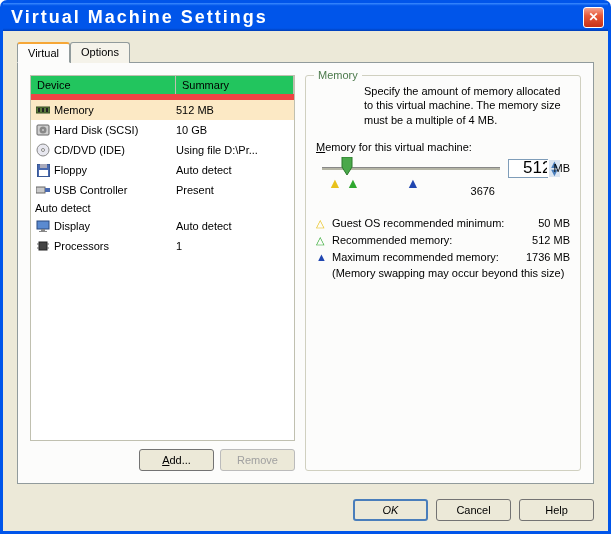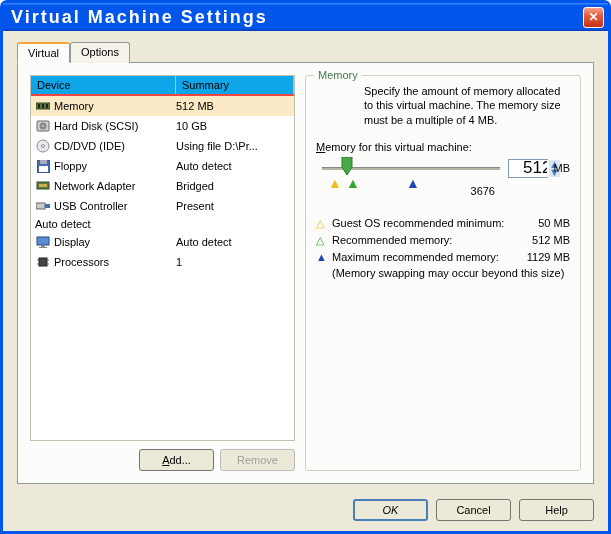--- a/index.html
+++ b/index.html
@@ -8,21 +8,21 @@
 .titlebar { height: 28px; background: linear-gradient(#3a8aff,#0055ea 10%,#0055ea 90%,#003db7); display: flex; align-items: center; padding: 0 4px 0 8px; }
 .titlebar .title { color: #fff; font-weight: bold; letter-spacing: 2px; font-size: 18px; flex: 1; }
 .close-btn { width: 21px; height: 21px; background: linear-gradient(#f5a28f,#e85a3a 40%,#c73017); border: 1px solid #fff; border-radius: 3px; color: #fff; font-weight: bold; font-size: 12px; text-align: center; line-height: 18px; cursor: pointer; }
 .body { padding: 10px 14px; position: relative; height: calc(100% - 28px); }
 .tabs { display: flex; position: relative; top: 1px; z-index: 2; }
 .tab { padding: 3px 10px; border: 1px solid #919b9c; border-bottom: none; background: #f5f3ea; border-radius: 3px 3px 0 0; margin-right: 0; cursor: pointer; }
 .tab.active { background: #fcfcfb; border-bottom: 1px solid #fcfcfb; border-top: 2px solid #f6a737; }
 .tabpanel { border: 1px solid #919b9c; background: #fcfcfb; height: 422px; padding: 12px; display: flex; gap: 10px; }
 .left { width: 265px; display: flex; flex-direction: column; }
 .devtable { border: 1px solid #c0c0b0; background: #fff; flex: 1; display: flex; flex-direction: column; }
-.dh { display: flex; background: #0ea5e9; border-bottom: 2px solid #ef4444; justify-content: flex-end; }
+.dh { display: flex; background: #22c55e; border-bottom: 6px solid #ef4444; justify-content: flex-end; }
 .dh div { padding: 3px 6px; border-right: 1px solid #c0c0b0; }
 .dh .c1 { width: 145px; } .dh .c2 { flex: 1; }
 .row { display: flex; padding: 2px 4px; align-items: center; cursor: pointer; }
 .row.sel { background: #fce9c5; }
 .row .ic { width: 16px; height: 16px; margin-right: 3px; display: inline-flex; align-items: center; justify-content: center; }
 .row .c1 { width: 141px; display: flex; align-items: center; } .row .c2 { flex: 1; }
 .btns-row { display: flex; justify-content: flex-end; gap: 6px; margin-top: 8px; }
 .btn { min-width: 75px; height: 22px; border: 1px solid #737373; background: #ece9d8; border-radius: 3px; cursor: pointer; text-align: center; line-height: 20px; padding: 0 10px; }
 .btn.disabled { color: #a0a0a0; border-color: #bbb; cursor: default; }
 .btn.default { border: 2px solid #4a7ebb; line-height: 18px; font-style: italic; }
@@ -117,32 +117,20 @@
                     <rect x="2" y="6" width="9" height="6" fill="#fff"></rect>
                   </svg>
                 </span>
                 <span>Floppy</span>
               </div>
             <div class="c2">Auto detect</div>
           </div>
           <div class="row">
             <div class="c1">
                 <span class="ic">
-                  <svg width="14" height="12">
-                    <rect x="1" y="2" width="12" height="7" fill="#5a7a3a" stroke="#354a20"></rect>
-                    <rect x="3" y="4" width="8" height="3" fill="#c9b050"></rect>
-                  </svg>
-                </span>
-                <span>Network Adapter</span>
-              </div>
-            <div class="c2">Bridged</div>
-          </div>
-          <div class="row">
-            <div class="c1">
-                <span class="ic">
                   <svg width="14" height="10">
                     <rect x="0" y="2" width="9" height="6" fill="#c9c9c9" stroke="#666"></rect>
                     <rect x="9" y="3" width="5" height="4" fill="#4a6ab0"></rect>
                   </svg>
                 </span>
                 <span>USB Controller</span>
               </div>
             <div class="c2">Present</div>
           </div>
           <div class="row">
@@ -212,21 +200,21 @@
             <span class="val">50 MB</span>
           </div>
         <div class="rec">
             <span class="tri" style="color:#2fa82f">△</span>
             <span class="txt">Recommended memory:</span>
             <span class="val">512 MB</span>
           </div>
         <div class="rec">
             <span class="tri" style="color:#2046b0">▲</span>
             <span class="txt">Maximum recommended memory:</span>
-            <span class="val">1129 MB</span>
+            <span class="val">1736 MB</span>
           </div>
         <div class="note">(Memory swapping may occur beyond this size)</div>
       </div>
     </div>
     <div class="footer">
       <div class="btn default">OK</div>
       <div class="btn">Cancel</div>
       <div class="btn">Help</div>
     </div>
   </div>

